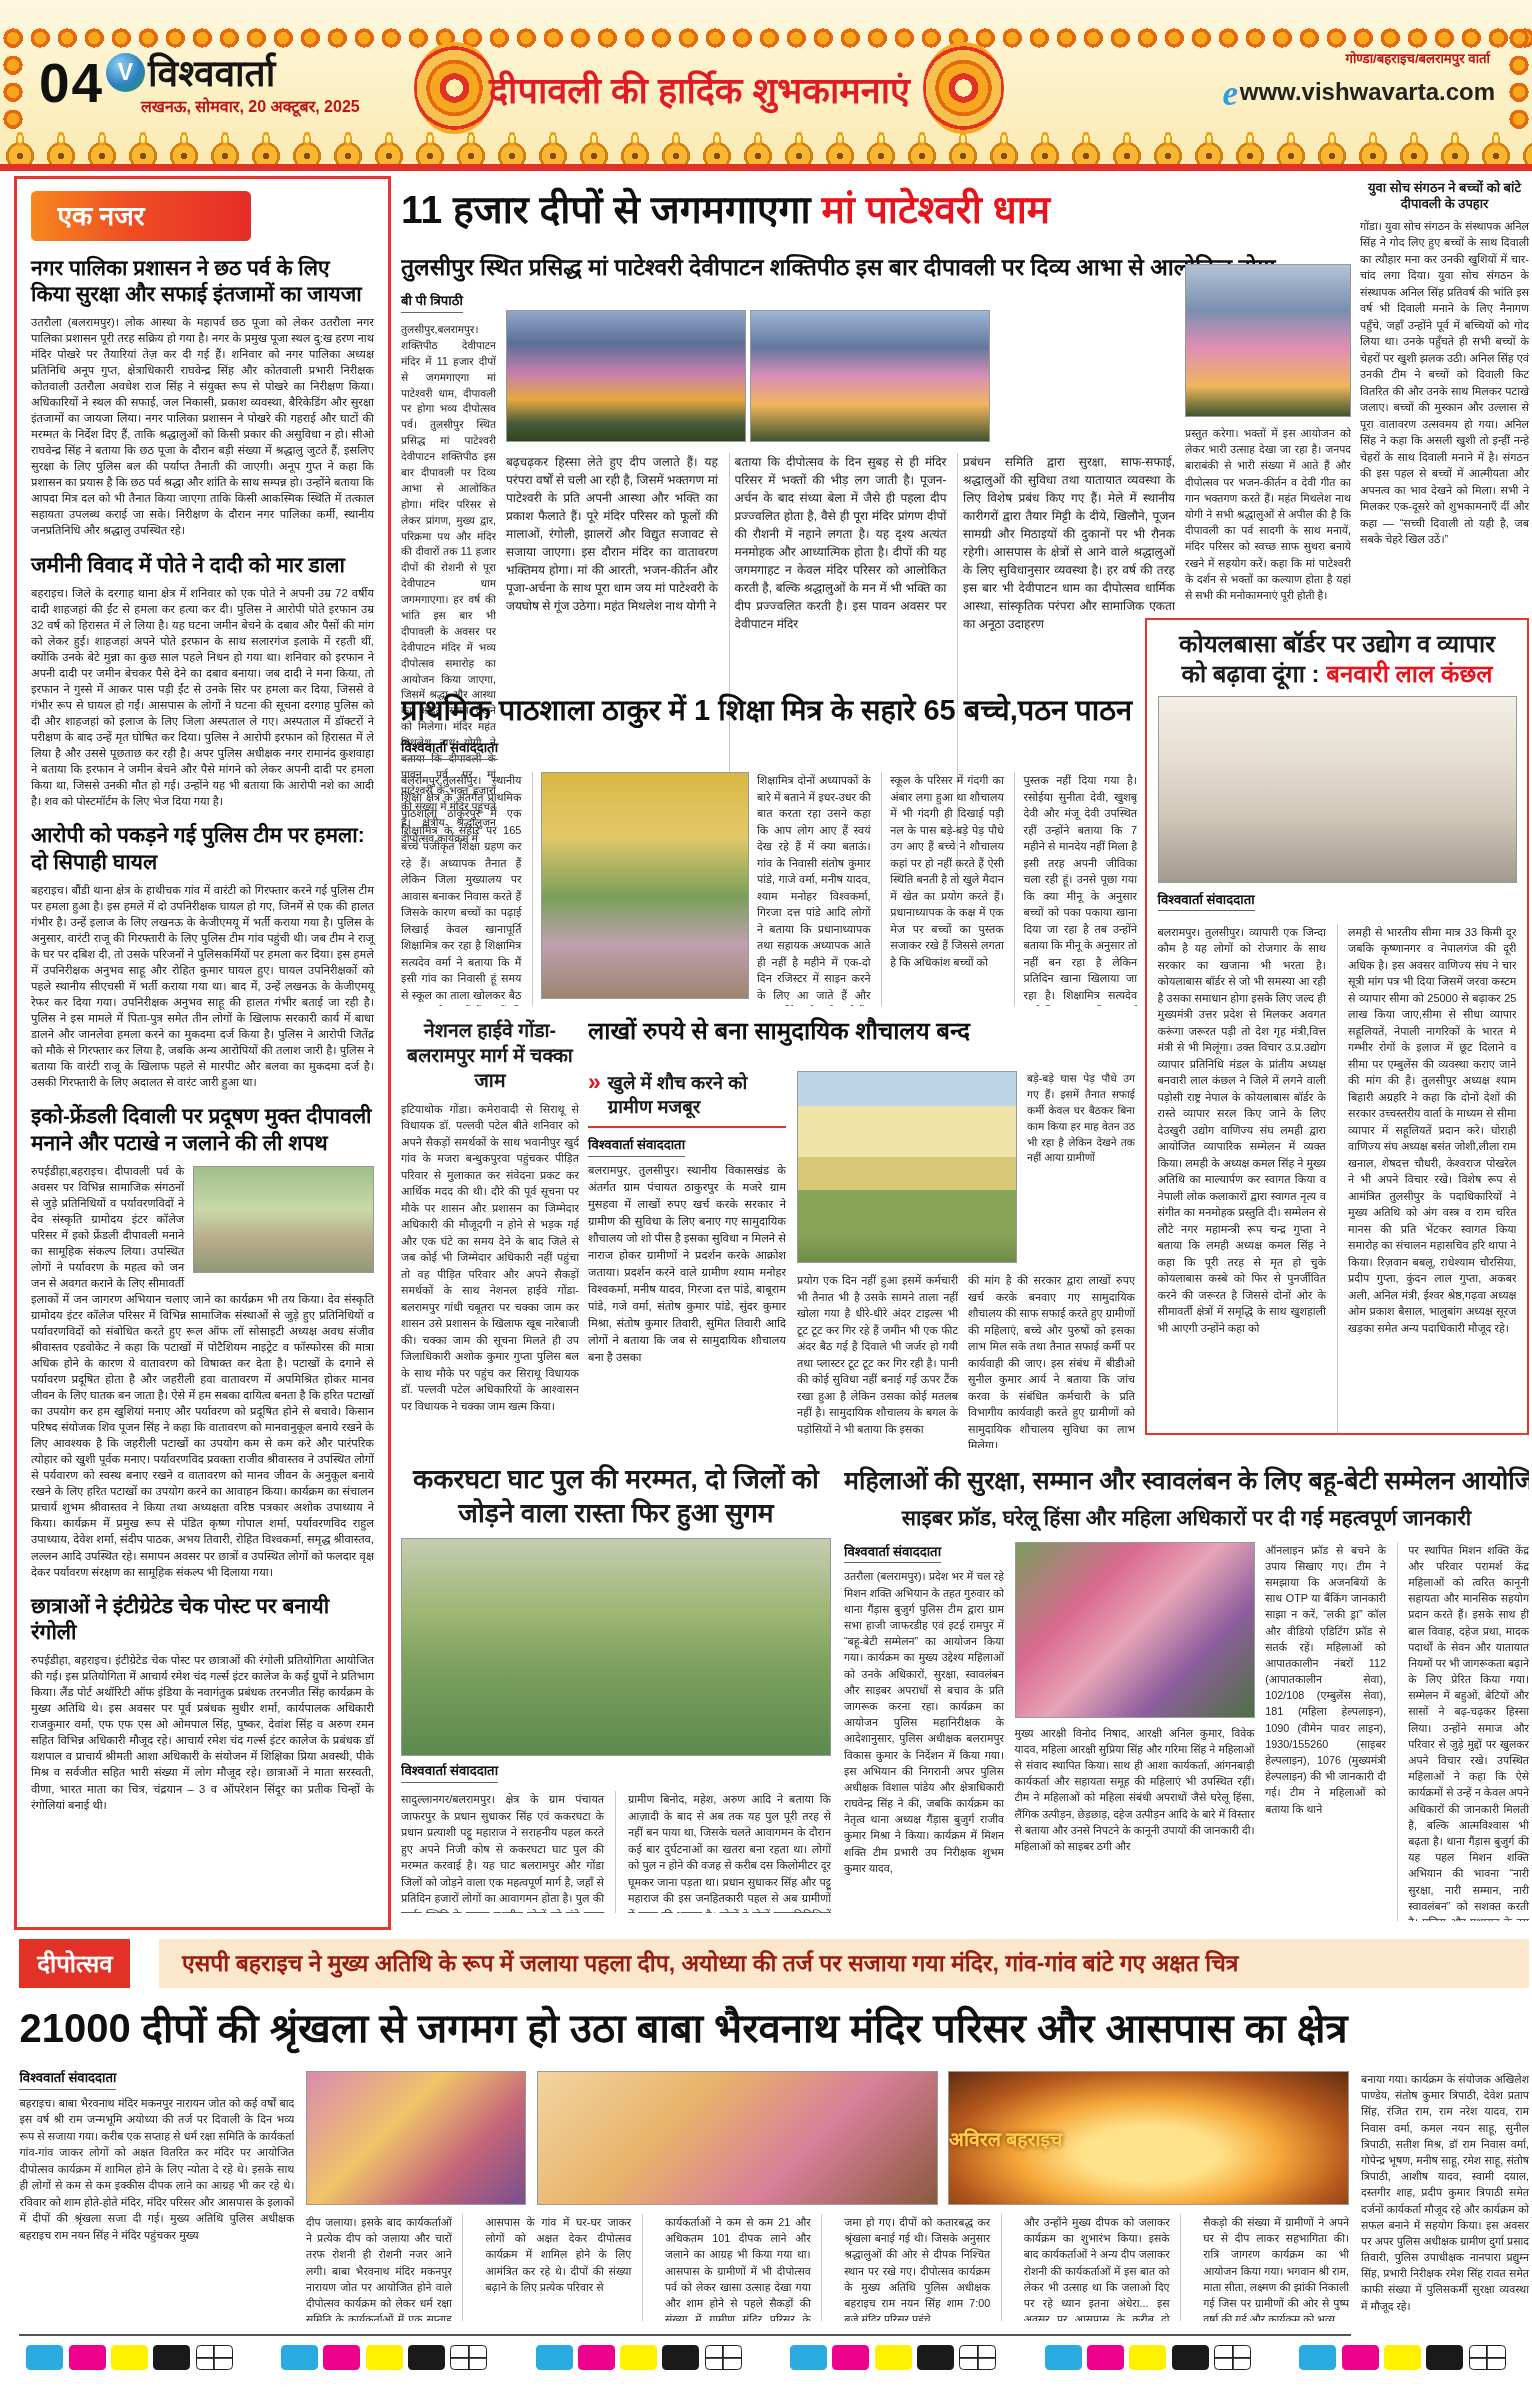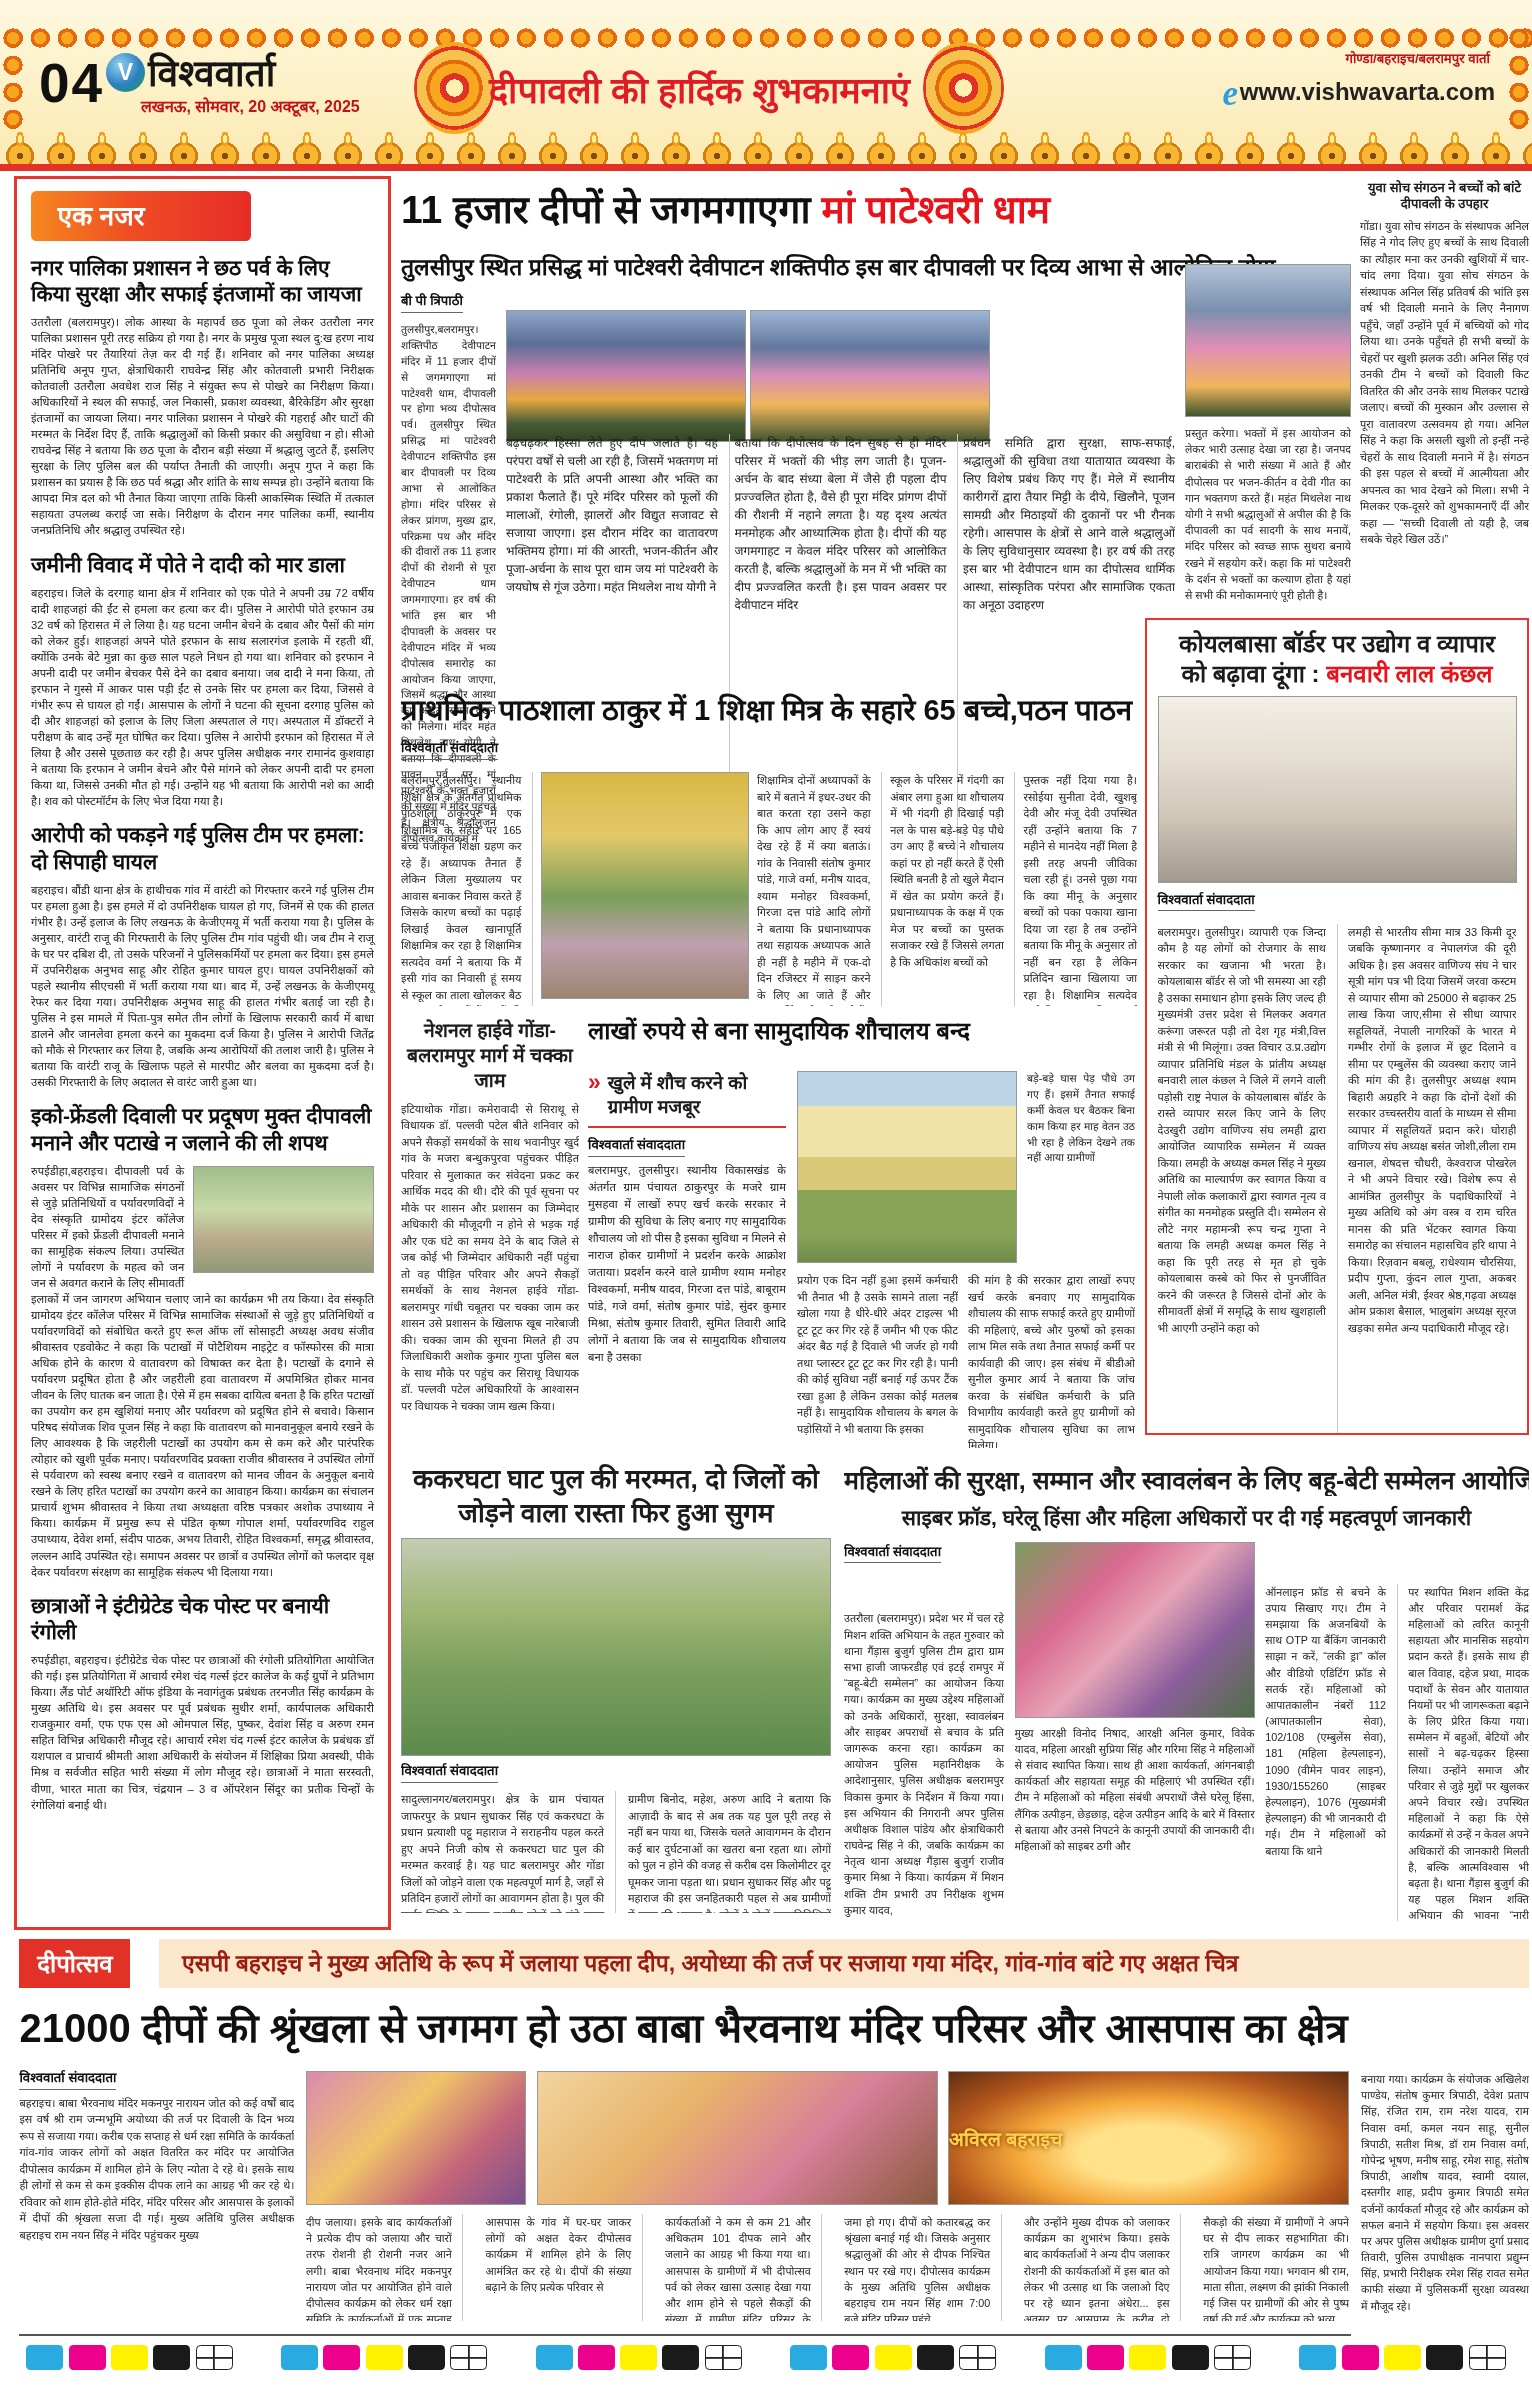--- a/index.html
+++ b/index.html
@@ -51,21 +51,21 @@
   .enh{font-size:21px;font-weight:bold;line-height:1.27;margin:13.2px 0 6.2px;color:#0f0f0f;}
   .enb{font-size:11.3px;line-height:1.42;text-align:justify;color:#1d1d1d;}
   .enphoto{float:right;width:181px;height:107px;margin:3.5px 0 5.3px 8.8px;}
   
   .lead-h{position:absolute;left:401px;top:181px;width:949px;font-size:39px;font-weight:bold;
           white-space:nowrap;overflow:hidden;}
   .lead-sub{position:absolute;left:401px;top:250px;width:951px;font-size:23px;font-weight:bold;
             white-space:nowrap;overflow:hidden;color:#101010;}
   .lead-byline{position:absolute;left:401px;top:291px;}
   .leadc1{position:absolute;left:401px;top:322px;width:95px;height:560px;font-size:10.6px;}
-  .leadc234{position:absolute;left:506px;top:434px;width:669px;height:432px;display:flex;gap:5px;}
+  .leadc234{position:absolute;left:506px;top:453px;width:669px;height:432px;display:flex;gap:5px;}
   .leadc234 > div{flex:1;}
   .leadc5{position:absolute;left:1185px;top:425px;width:166px;height:187px;font-size:10.8px;}
   
   .yuva{position:absolute;left:1360px;top:180px;width:169px;height:435px;overflow:hidden;}
   .yuva-h{font-size:13px;font-weight:bold;line-height:1.25;text-align:center;margin-bottom:5.3px;}
   
   .koyal{position:absolute;left:1145px;top:618px;width:384px;height:817px;border:2.6px solid #e6372e;
          background:#fff;padding:8.8px 10.6px;overflow:hidden;}
   .koyal-h{font-size:24px;font-weight:bold;line-height:1.25;text-align:center;}
   .koyal-cols{display:flex;gap:10.6px;margin-top:7px;height:513px;}
@@ -93,21 +93,21 @@
   
   .bridge{position:absolute;left:401px;top:1462px;width:430px;height:469px;overflow:hidden;}
   .bridge-h{font-size:26.4px;font-weight:bold;line-height:1.3;text-align:center;}
   .bridge-cols{display:flex;gap:12.3px;margin-top:3.5px;height:122px;}
   .bridge-cols > div{flex:1;font-size:11px;}
   
   .mahila{position:absolute;left:844px;top:1462px;width:685px;height:469px;overflow:hidden;}
   .mahila-h{font-size:25px;font-weight:bold;white-space:nowrap;overflow:hidden;text-align:center;}
   .mahila-sub{font-size:21px;font-weight:bold;white-space:nowrap;overflow:hidden;text-align:center;margin-top:7px;}
   .mahila-grid{display:flex;gap:10.6px;margin-top:10.6px;height:379px;}
-  .mahila-grid .txt{font-size:10.8px;margin-top:42px;}
+  .mahila-grid .txt{font-size:10.8px;}
   
   .dp-label{position:absolute;left:19.4px;top:1939px;width:111px;height:49px;background:#e23126;color:#fff;
             font-size:24px;font-weight:bold;text-align:center;line-height:49px;}
   .dp-strip{position:absolute;left:159px;top:1939px;width:1370px;height:49px;background:#fbe7cb;
             color:#9b1b0e;font-size:23px;font-weight:bold;line-height:49px;padding-left:23px;
             white-space:nowrap;overflow:hidden;}
   .dp-h{position:absolute;left:19.4px;top:1999px;width:1510px;font-size:40px;font-weight:bold;
         white-space:nowrap;overflow:hidden;}
   .dp-c1{position:absolute;left:19.4px;top:2068px;width:275px;height:261px;}
   .dp-photos{position:absolute;left:306px;top:2071px;width:1043px;height:134px;display:flex;gap:10.6px;}

